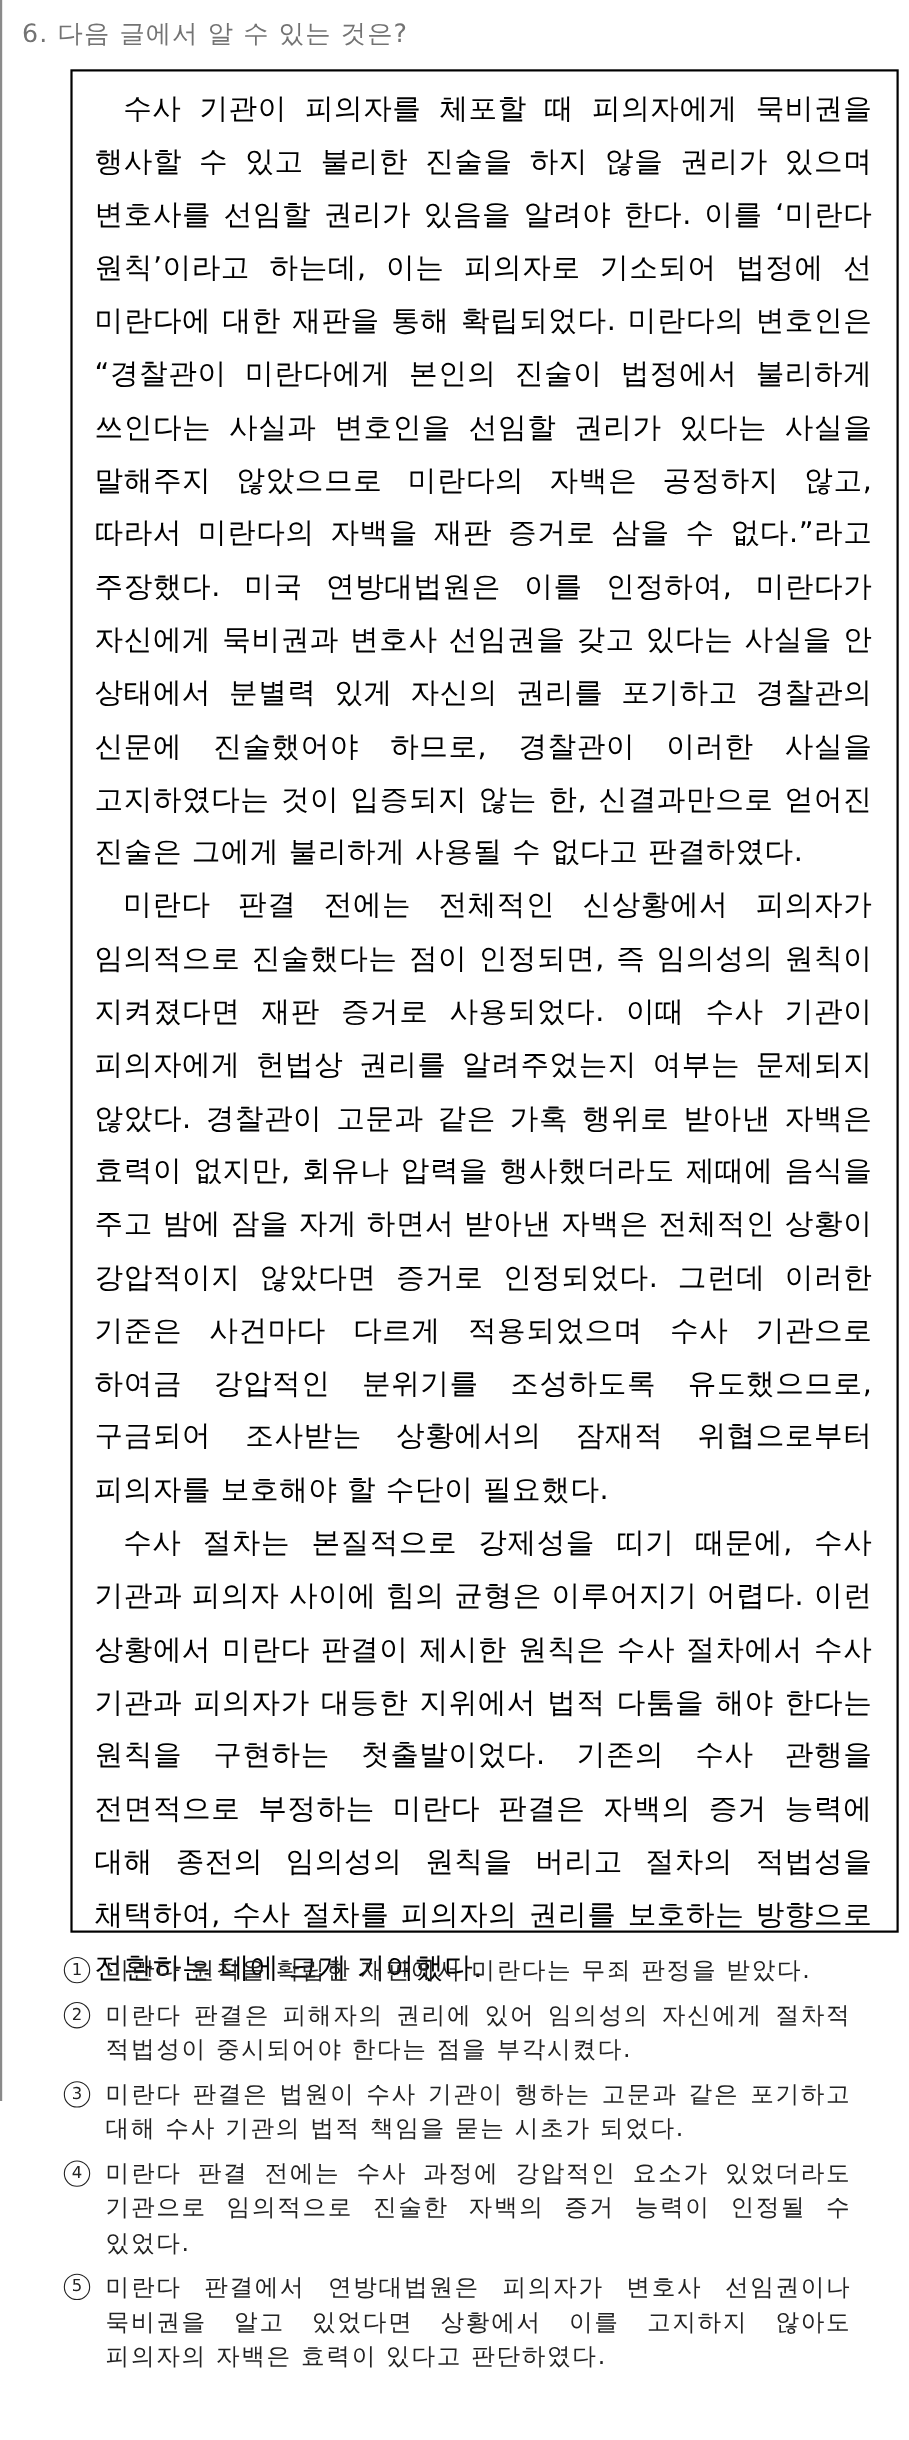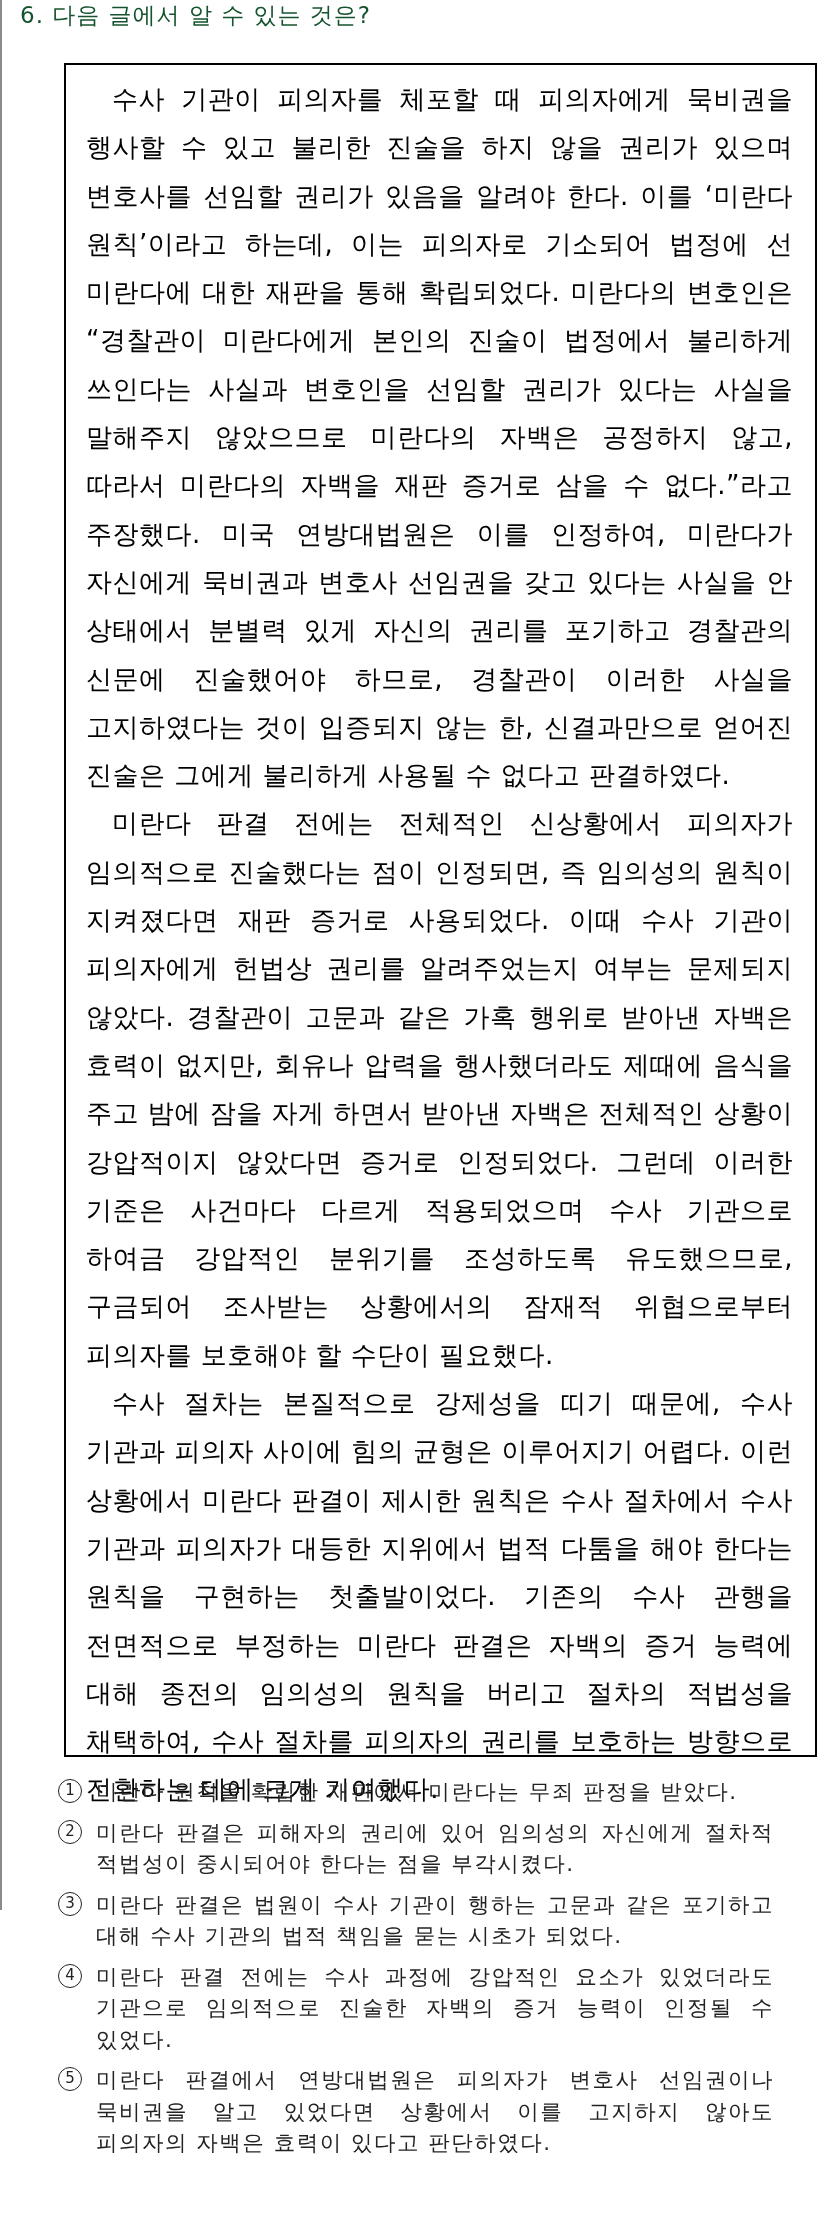--- a/index.html
+++ b/index.html
@@ -4,22 +4,22 @@
 <style>
   html, body { margin:0; padding:0; background:#ffffff; }
   body {
     width:826px; height:2218px; position:relative; overflow:hidden;
     font-family:"DejaVu Sans", "Liberation Sans", sans-serif; color:#111;
   }
   .left-rule {
     position:absolute; left:0; top:0; width:2px; height:1910px; background:#8a8a8a;
   }
   .question-title {
-    position:absolute; left:20px; top:0; font-size:23px; letter-spacing:1px;
-    color:#14532d;
+    position:absolute; left:20px; top:15px; font-size:23px; letter-spacing:1px;
+    color:#737373;
   }
   .passage-box {
     position:absolute; left:64px; top:63px; width:753px; height:1694px;
     border:2px solid #000; box-sizing:border-box;
     padding:10px 22px 0 20px;
   }
   .passage-para {
     margin:0; font-size:26px; line-height:48.3px; text-align:justify;
     text-align-last:left; letter-spacing:0.5px; color:#000;
     text-indent:26px; word-break:keep-all;

